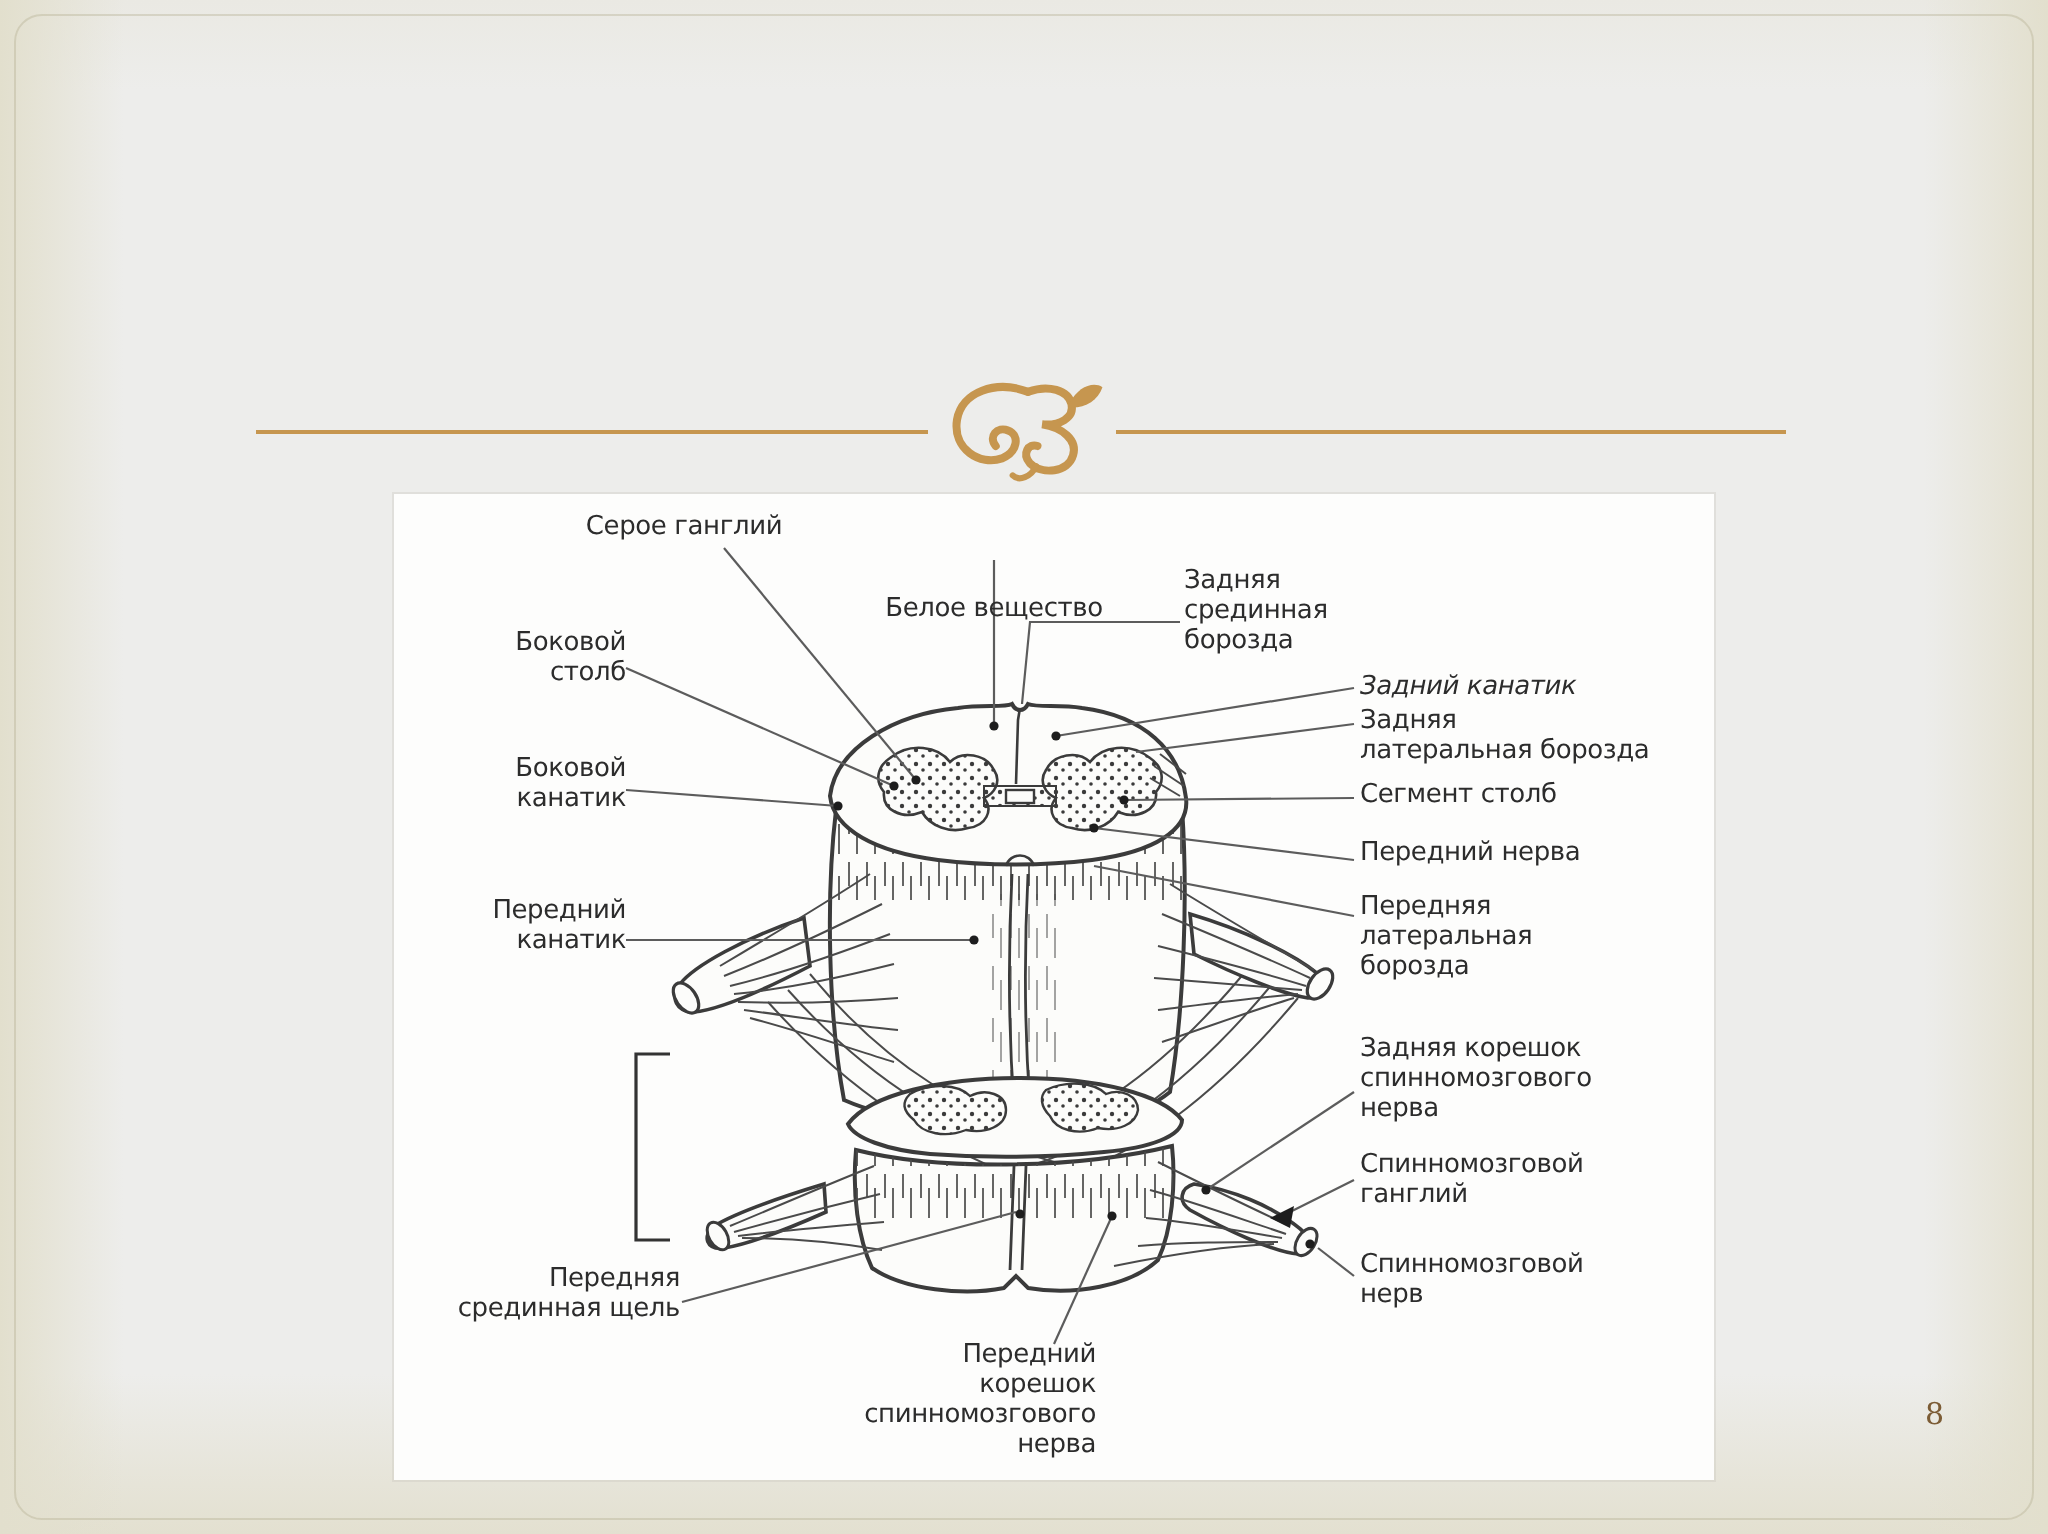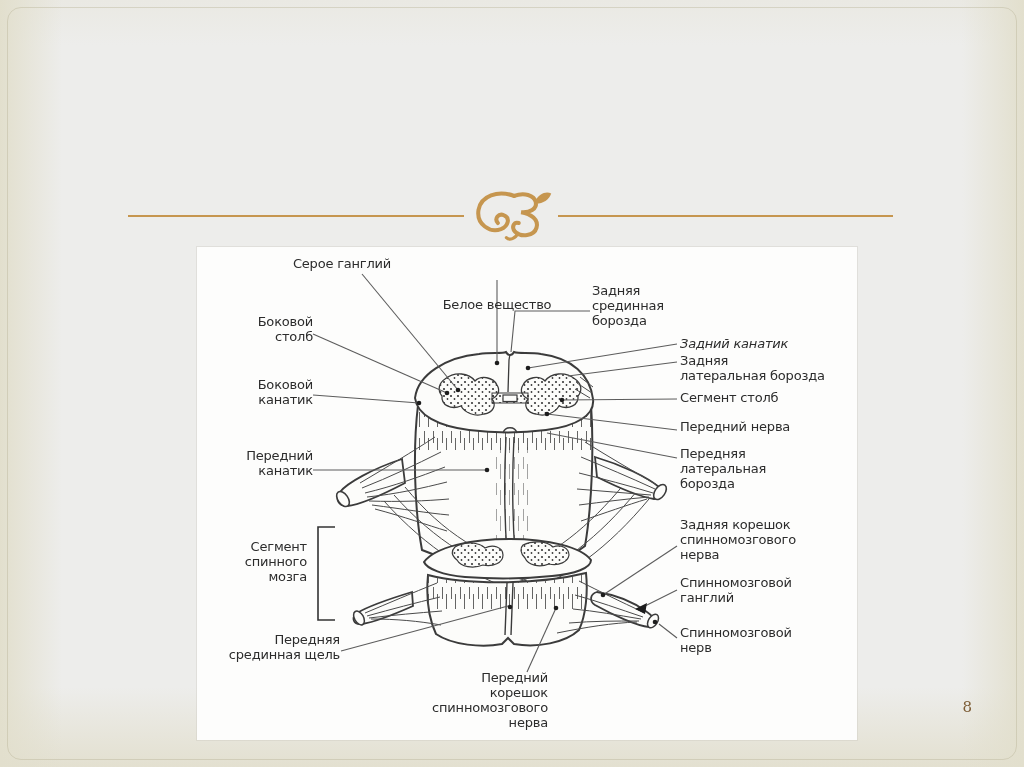--- a/index.html
+++ b/index.html
@@ -217,23 +217,20 @@
     <div class="lbl" style="left:483px;top:328px;">Спинномозговой
 ганглий</div>
     <div class="lbl" style="left:483px;top:378px;">Спинномозговой
 нерв</div>
     <div class="lbl r" style="left:18px;top:67px;width:98px;">Боковой
 столб</div>
     <div class="lbl r" style="left:18px;top:130px;width:98px;">Боковой
 канатик</div>
     <div class="lbl r" style="left:18px;top:201px;width:98px;">Передний
 канатик</div>
-    <div class="lbl r" style="left:12px;top:292px;width:98px;">Сегмент
-спинного
-мозга</div>
     <div class="lbl r" style="left:6px;top:385px;width:137px;">Передняя
 срединная щель</div>
     <div class="lbl r" style="left:216px;top:423px;width:135px;">Передний
 корешок
 спинномозгового
 нерва</div>
   </div>
 
   <div class="page-number">8</div>
 </div>

